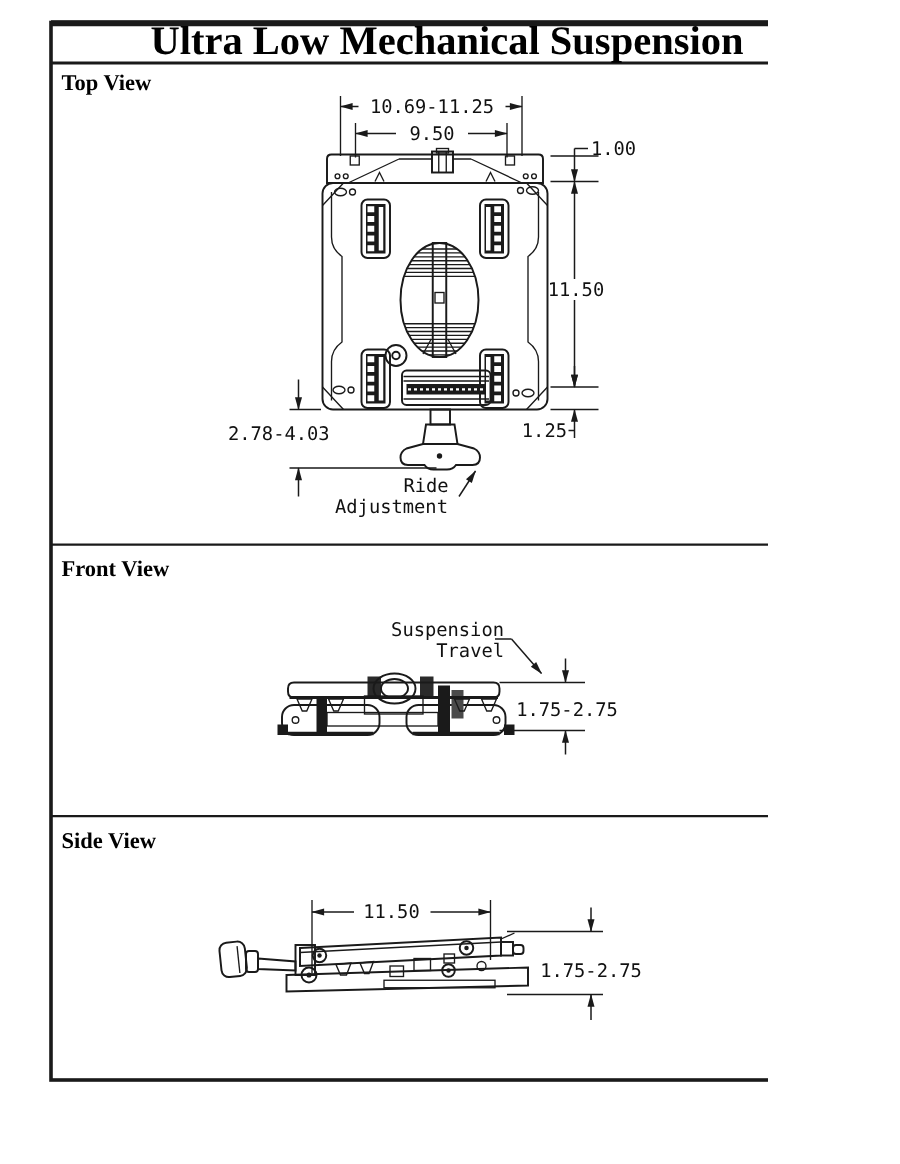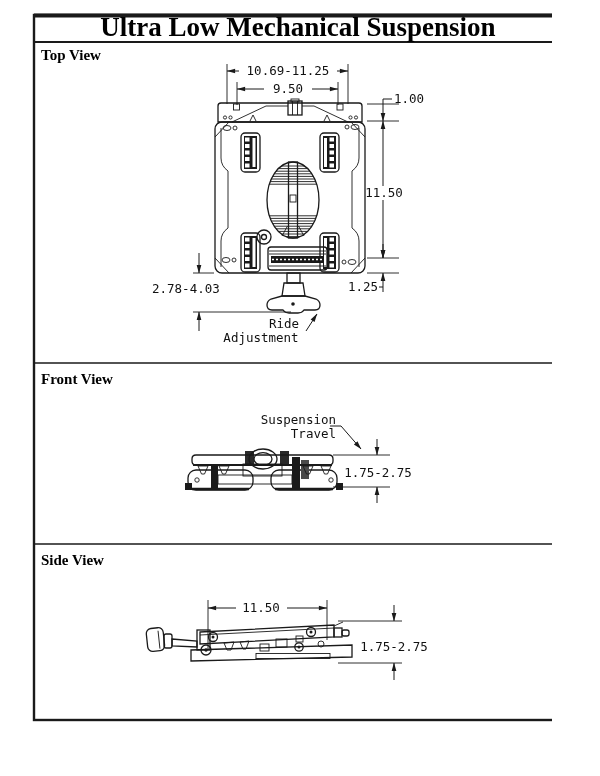--- a/index.html
+++ b/index.html
@@ -1,17 +1,17 @@
 <!DOCTYPE html>
 <html><head>
 <meta charset="utf-8">
 <style>
   html,body{margin:0;padding:0;background:#ffffff;}
   .sheet{position:relative;width:512px;height:776px;background:#ffffff;overflow:hidden;
-         font-family:"Liberation Sans",sans-serif;padding-left:40px;}
+         font-family:"Liberation Sans",sans-serif;}
   svg{position:absolute;left:0;top:0;}
   .lw{stroke:#1a1a1a;fill:none;stroke-width:1.3;}
   .thin{stroke:#1a1a1a;fill:none;stroke-width:0.9;}
   .heavy{stroke:#1a1a1a;fill:none;stroke-width:2.4;}
   .fillb{fill:#1a1a1a;stroke:none;}
   .dimline{stroke:#1a1a1a;fill:none;stroke-width:1;}
   .sheet-title{font-family:"Liberation Serif",serif;font-weight:bold;font-size:27px;fill:#000;}
   .view-label{font-family:"Liberation Serif",serif;font-weight:bold;font-size:15px;fill:#000;}
   .dim-text{font-family:"DejaVu Sans Mono",monospace;font-size:12.5px;fill:#111;}
 </style>

